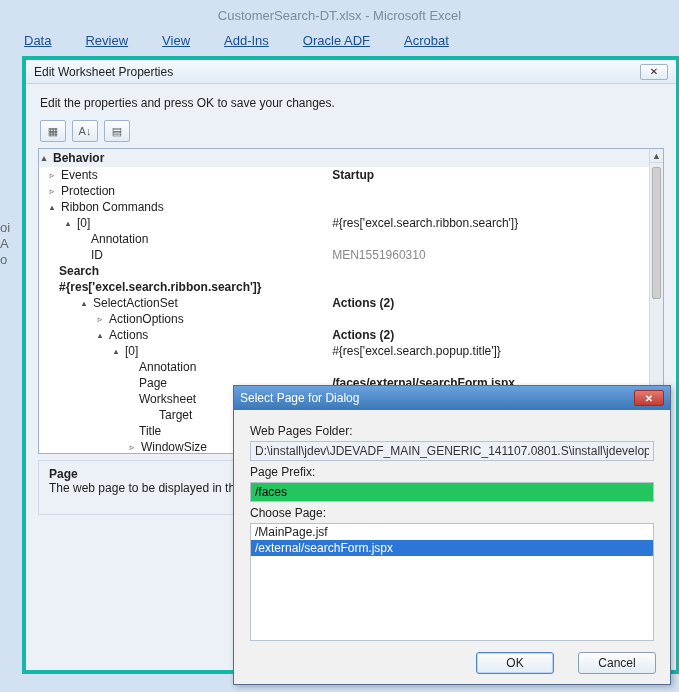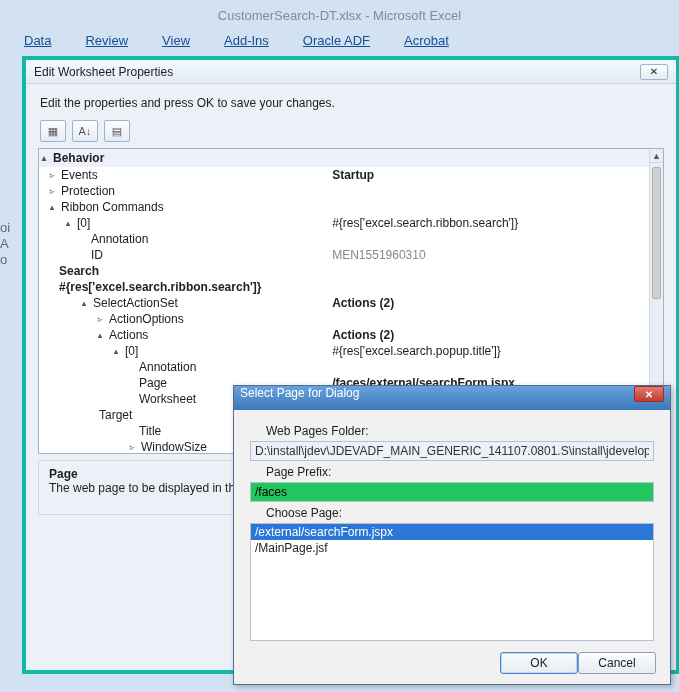--- a/index.html
+++ b/index.html
@@ -95,41 +95,41 @@
   }
   .desc-title{font-weight:700;}
   
   .dialog2 {
     position:absolute; left:233px; top:385px; width:438px; height:300px;
     border:1px solid #546c8f; background:#f1f1f1;
     box-shadow: 2px 2px 6px rgba(0,0,0,.25);
   }
   .dlg2-title{
     height:24px;background:linear-gradient(#6aa2de,#3b77b8);
-    color:#fff;display:flex;align-items:flex-start;justify-content:space-between;
+    color:#fff;display:flex;align-items:center;justify-content:space-between;
     padding:0 6px;font-size:12px;
   }
   .dlg2-title .x{
     width:30px;height:16px;background:linear-gradient(#e27a74,#c03b2f);
     border:1px solid #9c2d23;border-radius:2px;display:flex;align-items:center;justify-content:center;color:#fff;font-size:10px;font-weight:700;
   }
   .dlg2-body{padding:10px 16px 6px;}
-  .lbl{margin:4px 16px 3px;}
+  .lbl{margin:4px 0 3px;}
   .inpt{
     width:100%; height:20px; border:1px solid #b7c2cf; background:#22c55e;
     padding:2px 4px; font:12px "Segoe UI",Tahoma,sans-serif;
   }
   .inpt.ro{background:#ecf1f8;color:#333;}
   .listbox{
     width:100%; height:118px; border:1px solid #b7c2cf; background:#fff;
   }
   .listbox .item{padding:1px 4px;}
   .listbox .item.sel{background:#2b76d6;color:#fff;}
   .dlg2-btns{
-    position:absolute;right:14px;bottom:10px;display:flex;gap:0;align-items:flex-end;
+    position:absolute;right:14px;bottom:10px;display:flex;gap:24px;align-items:flex-end;
   }
   .btn{
     width:78px;height:22px;border:1px solid #8c9db1;border-radius:3px;
     background:linear-gradient(#fdfdfd,#e3ecf5);display:flex;align-items:center;justify-content:center;
   }
   .btn.primary{border-color:#4f86c6;box-shadow:0 0 0 1px #b8d6f7 inset;}
   
   .left-frag{position:absolute;left:0;top:220px;font-size:13px;color:#666;line-height:16px;width:13px;overflow:hidden}
 </style>
 </head>
@@ -255,21 +255,21 @@
           <div class="right"><b>/faces/external/searchForm.jspx</b></div>
         </div>
       <div class="row">
           <div class="left">
             <span style="padding-left:100px">Worksheet</span>
           </div>
           <div class="right"></div>
         </div>
       <div class="row">
           <div class="left">
-            <span style="padding-left:60px">Target</span>
+            <span style="padding-left:120px">Target</span>
           </div>
           <div class="right"></div>
         </div>
       <div class="row">
           <div class="left">
             <span style="padding-left:100px">Title</span>
           </div>
           <div class="right"></div>
         </div>
       <div class="row">
@@ -297,21 +297,21 @@
     <span>Select Page for Dialog</span>
     <div class="x">✕</div>
   </div>
   <div class="dlg2-body">
     <div class="lbl">Web Pages Folder:</div>
     <input class="inpt ro" readonly="" value="D:\install\jdev\JDEVADF_MAIN_GENERIC_141107.0801.S\install\jdeveloper\mywo" style="">
     <div class="lbl">Page Prefix:</div>
     <input class="inpt" value="/faces" style="">
     <div class="lbl">Choose Page:</div>
     <div class="listbox">
+      <div class="item">/MainPage.jsf</div>
       <div class="item sel">/external/searchForm.jspx</div>
-      <div class="item">/MainPage.jsf</div>
     </div>
   </div>
   <div class="dlg2-btns">
     <div class="btn primary">OK</div>
     <div class="btn">Cancel</div>
   </div>
 </div>
 
 </body></html>

